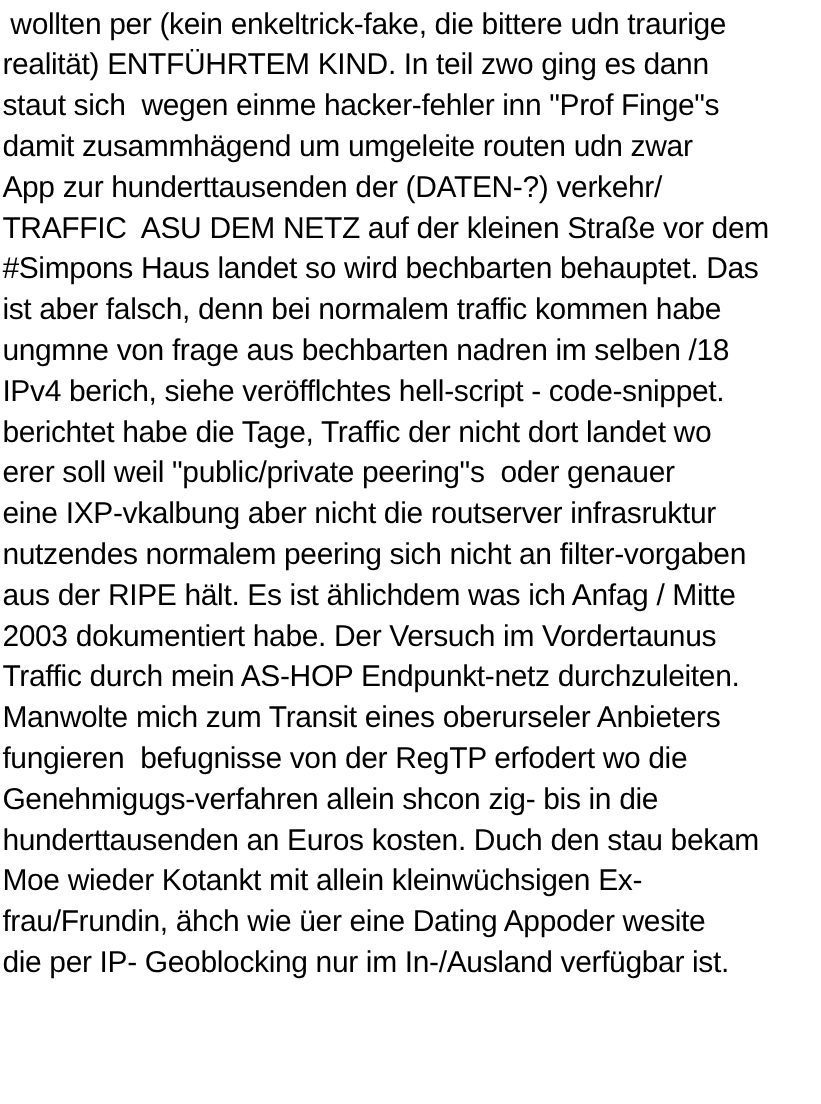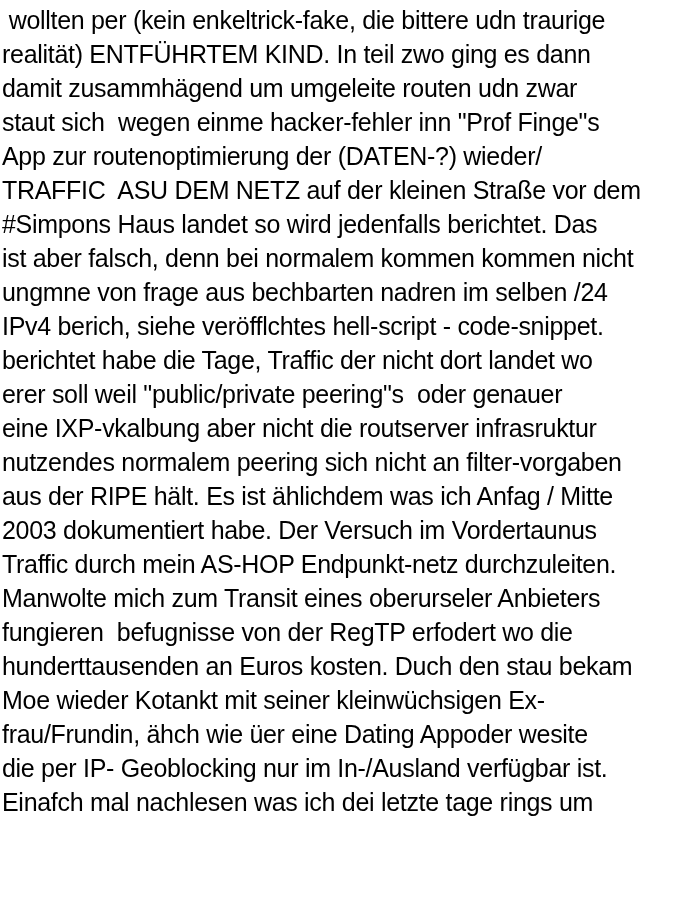--- a/index.html
+++ b/index.html
@@ -27,35 +27,35 @@
     height: 34px;
     overflow: hidden;
   }
 </style>
 </head>
 <body style="background: rgb(255, 255, 255);">
 
 <main class="doc" style="color: rgb(0, 0, 0); border-radius: 31px;">
   <div class="line"> wollten per (kein enkeltrick-fake, die bittere udn traurige</div>
   <div class="line">realität) ENTFÜHRTEM KIND. In teil zwo ging es dann</div>
+  <div class="line">staut sich  wegen einme hacker-fehler inn "Prof Finge"s</div>
   <div class="line">damit zusammhägend um umgeleite routen udn zwar</div>
-  <div class="line">staut sich  wegen einme hacker-fehler inn "Prof Finge"s</div>
-  <div class="line">App zur routenoptimierung der (DATEN-?) wieder/</div>
+  <div class="line">App zur hunderttausenden der (DATEN-?) verkehr/</div>
   <div class="line">TRAFFIC  ASU DEM NETZ auf der kleinen Straße vor dem</div>
-  <div class="line">#Simpons Haus landet so wird jedenfalls berichtet. Das</div>
-  <div class="line">ist aber falsch, denn bei normalem kommen kommen nicht</div>
-  <div class="line">ungmne von frage aus bechbarten nadren im selben /24</div>
+  <div class="line">#Simpons Haus landet so wird bechbarten behauptet. Das</div>
+  <div class="line">ist aber falsch, denn bei normalem traffic kommen habe</div>
+  <div class="line">ungmne von frage aus bechbarten nadren im selben /18</div>
   <div class="line">IPv4 berich, siehe veröfflchtes hell-script - code-snippet.</div>
   <div class="line">berichtet habe die Tage, Traffic der nicht dort landet wo</div>
   <div class="line">erer soll weil "public/private peering"s  oder genauer</div>
   <div class="line">eine IXP-vkalbung aber nicht die routserver infrasruktur</div>
   <div class="line">nutzendes normalem peering sich nicht an filter-vorgaben</div>
   <div class="line">aus der RIPE hält. Es ist ählichdem was ich Anfag / Mitte</div>
   <div class="line">2003 dokumentiert habe. Der Versuch im Vordertaunus</div>
   <div class="line">Traffic durch mein AS-HOP Endpunkt-netz durchzuleiten.</div>
   <div class="line">Manwolte mich zum Transit eines oberurseler Anbieters</div>
   <div class="line">fungieren  befugnisse von der RegTP erfodert wo die</div>
+  <div class="line">Genehmigugs-verfahren allein shcon zig- bis in die</div>
   <div class="line">hunderttausenden an Euros kosten. Duch den stau bekam</div>
-  <div class="line">Moe wieder Kotankt mit seiner kleinwüchsigen Ex-</div>
+  <div class="line">Moe wieder Kotankt mit allein kleinwüchsigen Ex-</div>
   <div class="line">frau/Frundin, ähch wie üer eine Dating Appoder wesite</div>
   <div class="line">die per IP- Geoblocking nur im In-/Ausland verfügbar ist.</div>
-  <div class="line">Einafch mal nachlesen was ich dei letzte tage rings um</div>
 </main>
 
 </body></html>

